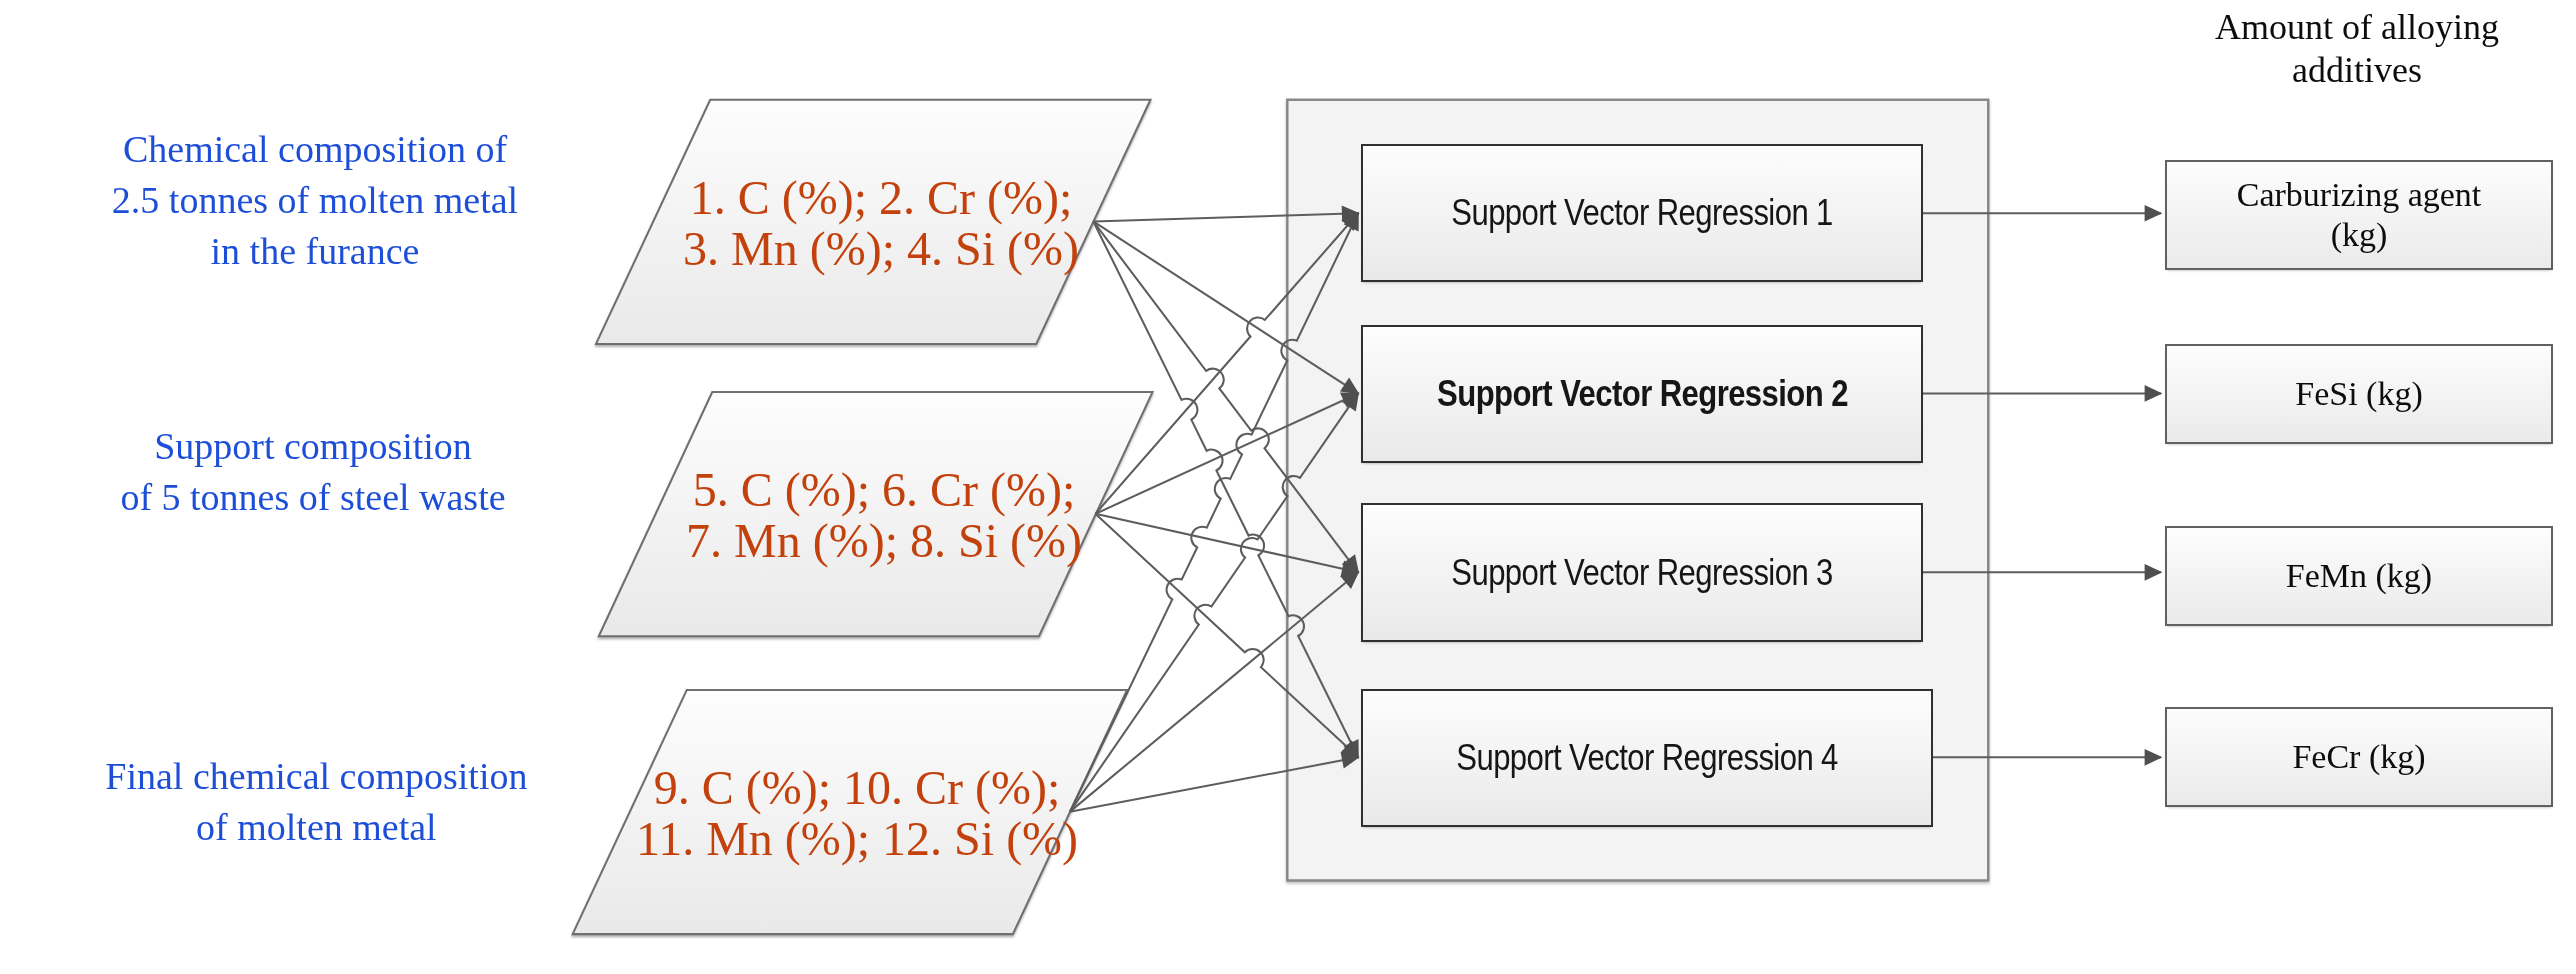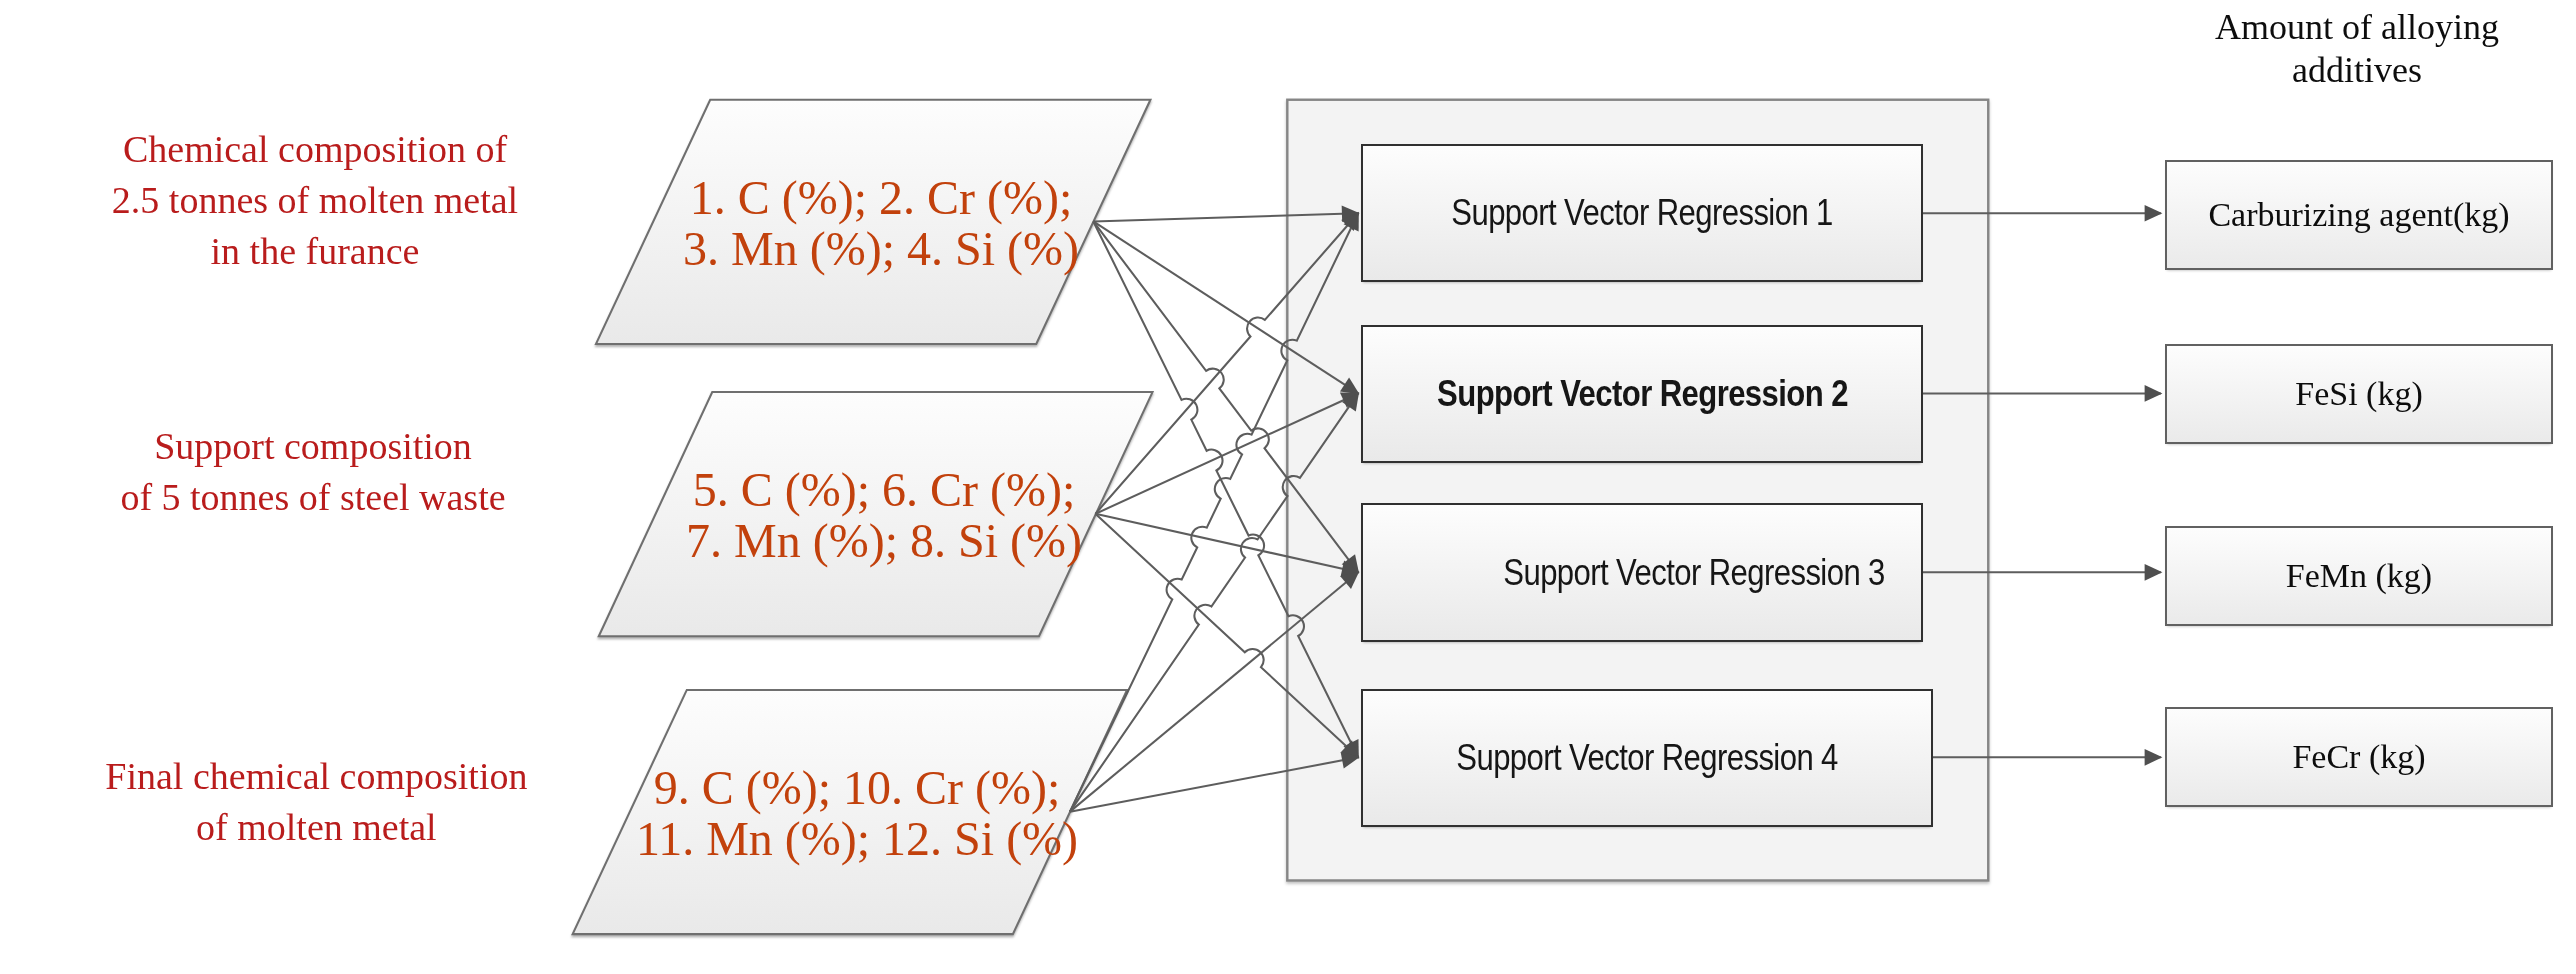--- a/index.html
+++ b/index.html
@@ -11,21 +11,21 @@
     font-family:"Liberation Serif","DejaVu Serif",serif;
     color:#0d0d0d;
     overflow:hidden;
   }
   .canvas svg{position:absolute;left:0;top:0;}
   .side-label{
     position:absolute;
     text-align:center;
     font-size:38px;
     line-height:51px;
-    color:#b91c1c;
+    color:#1d4ed8;
   }
   .side-label span{display:block;}
   .pg-text{
     position:absolute;
     text-align:center;
     font-size:48px;
     line-height:51px;
     color:#c2410c;
   }
   .pg-text span{display:block;}
@@ -47,20 +47,21 @@
     transform-origin:center;
     white-space:nowrap;
     color:#161616;
   }
   .output-box{
     position:absolute;
     background:linear-gradient(#fdfdfd,#eaeaea);
     border:2.8px solid #616161;
     box-sizing:border-box;
     display:flex;
+    flex-direction:column;
     align-items:center;
     justify-content:center;
     box-shadow:0 3.4px 2.8px -2.1px rgba(0,0,0,.3);
     font-size:34px;
     line-height:40px;
     text-align:center;
   }
   .output-box span{display:block;}
   .out-header{
     position:absolute;
@@ -133,21 +134,21 @@
     <span>9. C (%); 10. Cr (%);</span>
     <span>11. Mn (%); 12. Si (%)</span>
   </div>
 
   <div class="model-box" style="left:1361px;top:144px;width:562px;height:138px;">
     <span class="mlabel">Support Vector Regression 1</span>
   </div>
   <div class="model-box" style="left:1361px;top:325px;width:562px;height:138px;font-weight:bold;">
     <span class="mlabel">Support Vector Regression 2</span>
   </div>
-  <div class="model-box" style="left:1361px;top:503px;width:562px;height:139px;justify-content:flex-end;">
+  <div class="model-box" style="left:1361px;top:503px;width:562px;height:139px;">
     <span class="mlabel">Support Vector Regression 3</span>
   </div>
   <div class="model-box" style="left:1361px;top:689px;width:572px;height:138px;">
     <span class="mlabel">Support Vector Regression 4</span>
   </div>
 
   <div class="out-header" style="left:2147px;top:5.5px;width:420px;">
     <span>Amount of alloying</span>
     <span>additives</span>
   </div>

